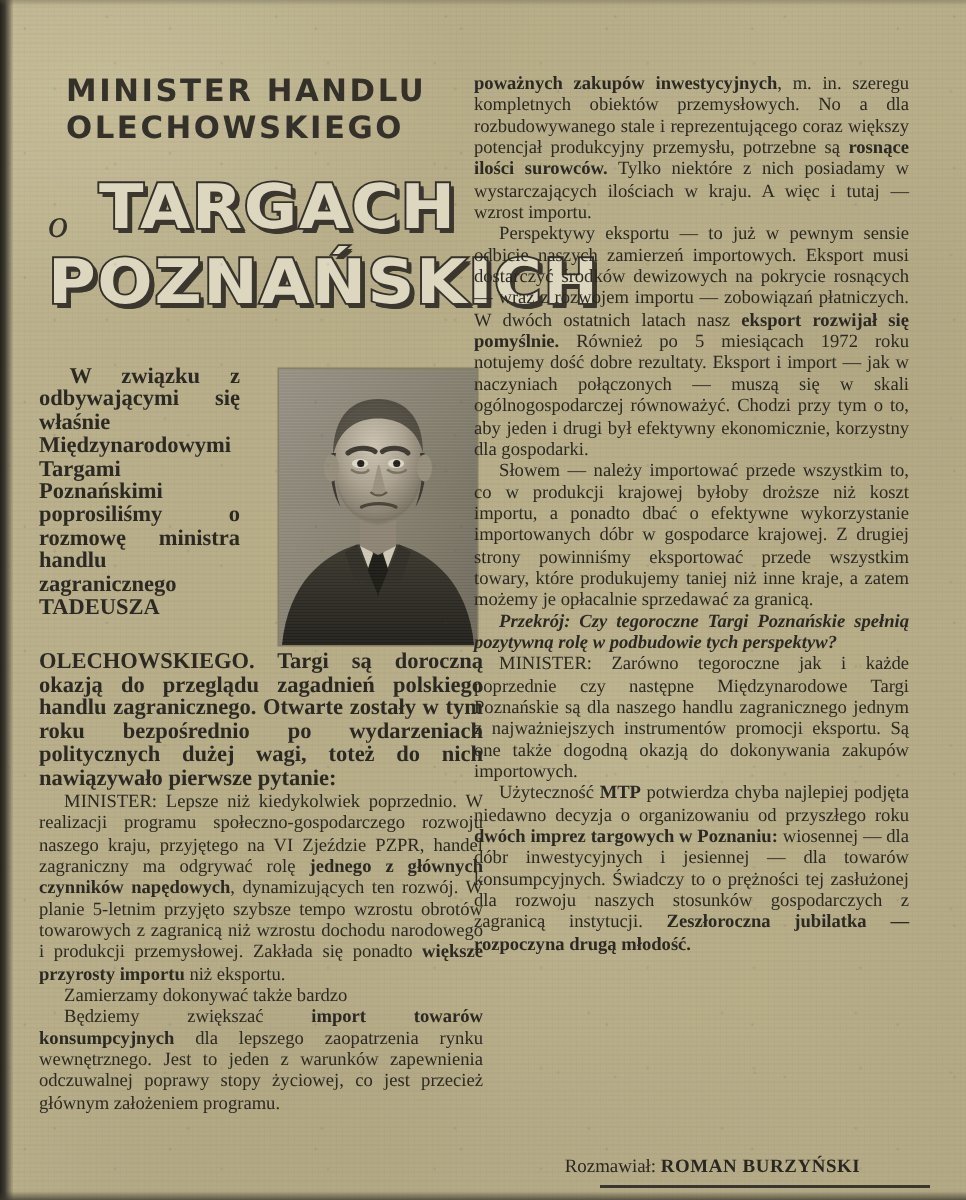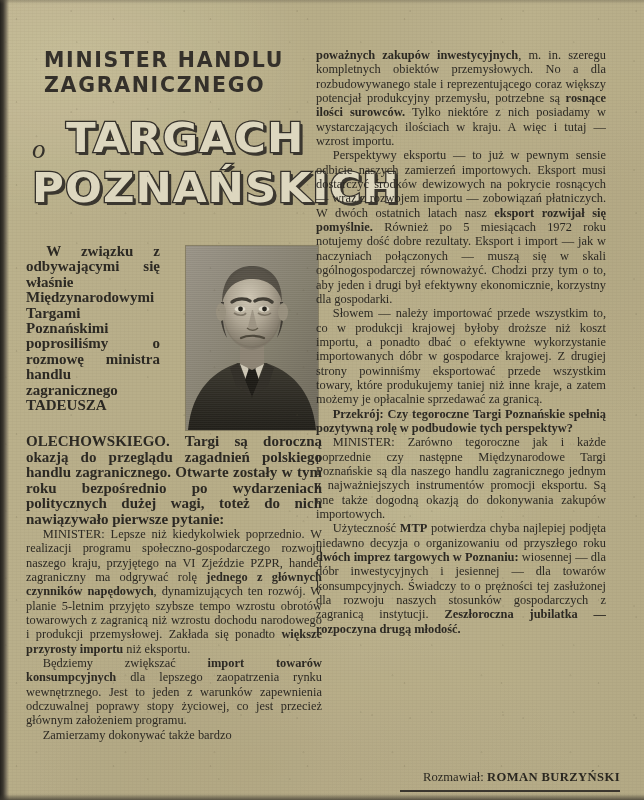--- a/index.html
+++ b/index.html
@@ -169,33 +169,34 @@
     float: right;
     width: 162px;
     height: 190px;
     shape-outside: margin-box;
   }
   .q {
     font-style: italic;
     font-weight: 700;
   }
   .q2 {
+    font-style: italic;
     font-weight: 700;
   }
   b, strong { font-weight: 700; }
   .caps { font-weight: 400; }
 
   
   .byline {
     position: absolute;
     left: 330px;
     top: 770px;
     width: 290px;
     font-size: 12.6px;
-    text-align: right;
+    text-align: center;
   }
   .byline .nm { font-weight: 700; letter-spacing: .4px; }
   .byrule {
     position: absolute;
     left: 400px;
     top: 790px;
     width: 220px;
     height: 2px;
     background: #3a362e;
   }
@@ -221,21 +222,21 @@
 
 <div class="page">
 
   <div class="paper-tex"></div>
   <div class="paper-grain"></div>
 
   <div class="content">
 
     <div class="kicker">
       <div>MINISTER HANDLU</div>
-      <div>ZAGRANICZNEGO</div>
+      <div>OLECHOWSKIEGO</div>
     </div>
 
     <div class="display">
       <div class="d-row">
         <span class="d-o">o</span>
         <span class="d-word d-targach">TARGACH</span>
       </div>
       <div class="d-row2">
         <span class="d-word d-pozn">POZNAŃSKICH</span>
       </div>
@@ -308,23 +309,23 @@
     <div class="col col-left">
 
       <div class="intro">
         <span class="wrapbox"></span>
         <p>W związku z odbywającymi się właśnie Międzynarodowymi Targami Poznańskimi poprosiliśmy o rozmowę ministra handlu zagranicznego TADEUSZA OLECHOWSKIEGO. Targi są doroczną okazją do przeglądu zagadnień polskiego handlu zagranicznego. Otwarte zostały w tym roku bezpośrednio po wydarzeniach politycznych dużej wagi, toteż do nich nawiązywało pierwsze pytanie:</p>
       </div>
 
 
       <p><span class="caps">MINISTER:</span><span> Lepsze niż kiedykolwiek poprzednio. W realizacji programu społeczno-gospodarczego rozwoju naszego kraju, przyjętego na VI Zjeździe PZPR, handel zagraniczny ma odgrywać rolę </span><b>jednego z głównych czynników napędowych</b><span>, dynamizujących ten rozwój. W planie 5-letnim przyjęto szybsze tempo wzrostu obrotów towarowych z zagranicą niż wzrostu dochodu narodowego i produkcji przemysłowej. Zakłada się ponadto </span><b>większe przyrosty importu</b><span> niż eksportu.</span></p>
 
+      <p><span>Zamierzamy dokonywać także bardzo </span></p>
+
       <p><span>Będziemy zwiększać </span><b>import towarów konsumpcyjnych</b><span> dla lepszego zaopatrzenia rynku wewnętrznego. Jest to jeden z warunków zapewnienia odczuwalnej poprawy stopy życiowej, co jest przecież głównym założeniem programu.</span></p>
-
-      <p><span>Zamierzamy dokonywać także bardzo </span></p>
     </div>
 
     <div class="col col-right">
 
       <p class="noind"><b>poważnych zakupów inwestycyjnych</b><span>, m. in. szeregu kompletnych obiektów przemysłowych. No a dla rozbudowywanego stale i reprezentującego coraz większy potencjał produkcyjny przemysłu, potrzebne są </span><b>rosnące ilości surowców.</b><span> Tylko niektóre z nich posiadamy w wystarczających ilościach w kraju. A więc i tutaj — wzrost importu.</span></p>
 
       <p><span>Perspektywy eksportu — to już w pewnym sensie odbicie naszych zamierzeń importowych. Eksport musi dostarczyć środków dewizowych na pokrycie rosnących — wraz z rozwojem importu — zobowiązań płatniczych. W dwóch ostatnich latach nasz </span><b>eksport rozwijał się pomyślnie.</b><span> Również po 5 miesiącach 1972 roku notujemy dość dobre rezultaty. Eksport i import — jak w naczyniach połączonych — muszą się w skali ogólnogospodarczej równoważyć. Chodzi przy tym o to, aby jeden i drugi był efektywny ekonomicznie, korzystny dla gospodarki.</span></p>
 
       <p>Słowem — należy importować przede wszystkim to, co w produkcji krajowej byłoby droższe niż koszt importu, a ponadto dbać o efektywne wykorzystanie importowanych dóbr w gospodarce krajowej. Z drugiej strony powinniśmy eksportować przede wszystkim towary, które produkujemy taniej niż inne kraje, a zatem możemy je opłacalnie sprzedawać za granicą.</p>
 

